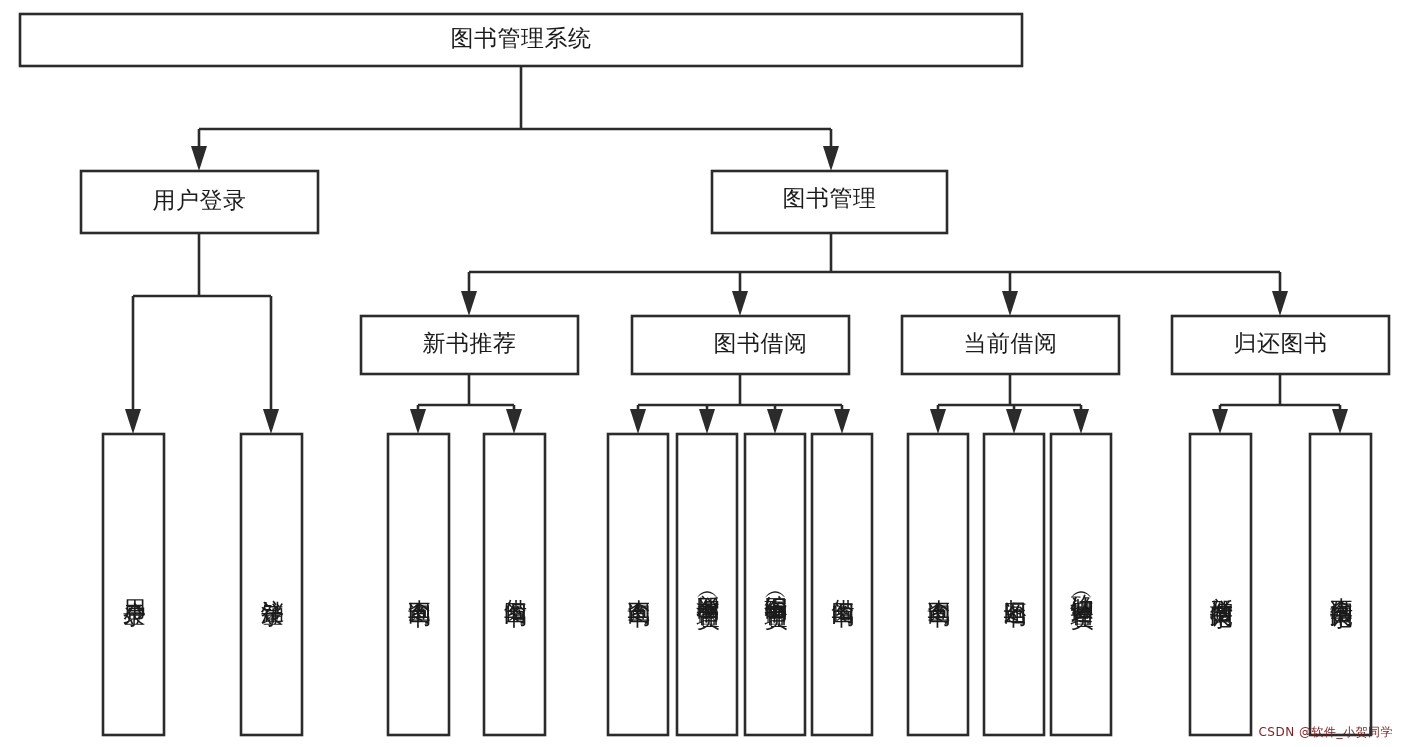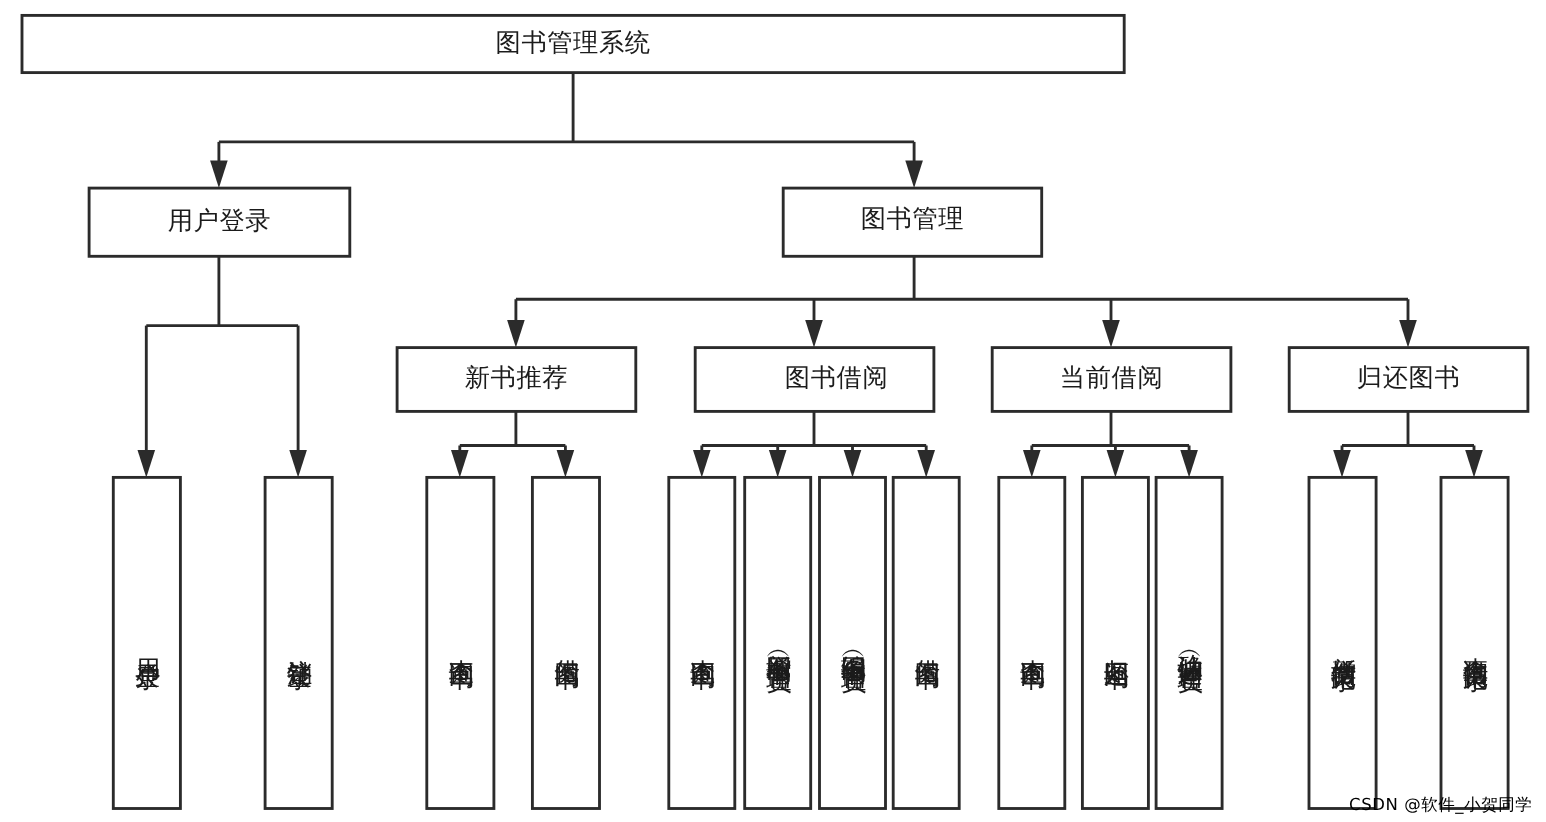--- a/index.html
+++ b/index.html
@@ -63,22 +63,22 @@
     letter-spacing: 2px;
     writing-mode: vertical-rl;
     text-orientation: upright;
     line-height: 1;
     text-rendering: geometricPrecision;
   }
   .watermark {
     position: absolute;
     right: 12px;
     bottom: 6px;
-    color: #000000;
-    font-size: 15px;
+    color: #7f1d1d;
+    font-size: 12px;
     letter-spacing: 0.5px;
     white-space: nowrap;
     user-select: none;
   }
 </style>
 </head>
 <body>
 
 <div id="diagram-root">
 

